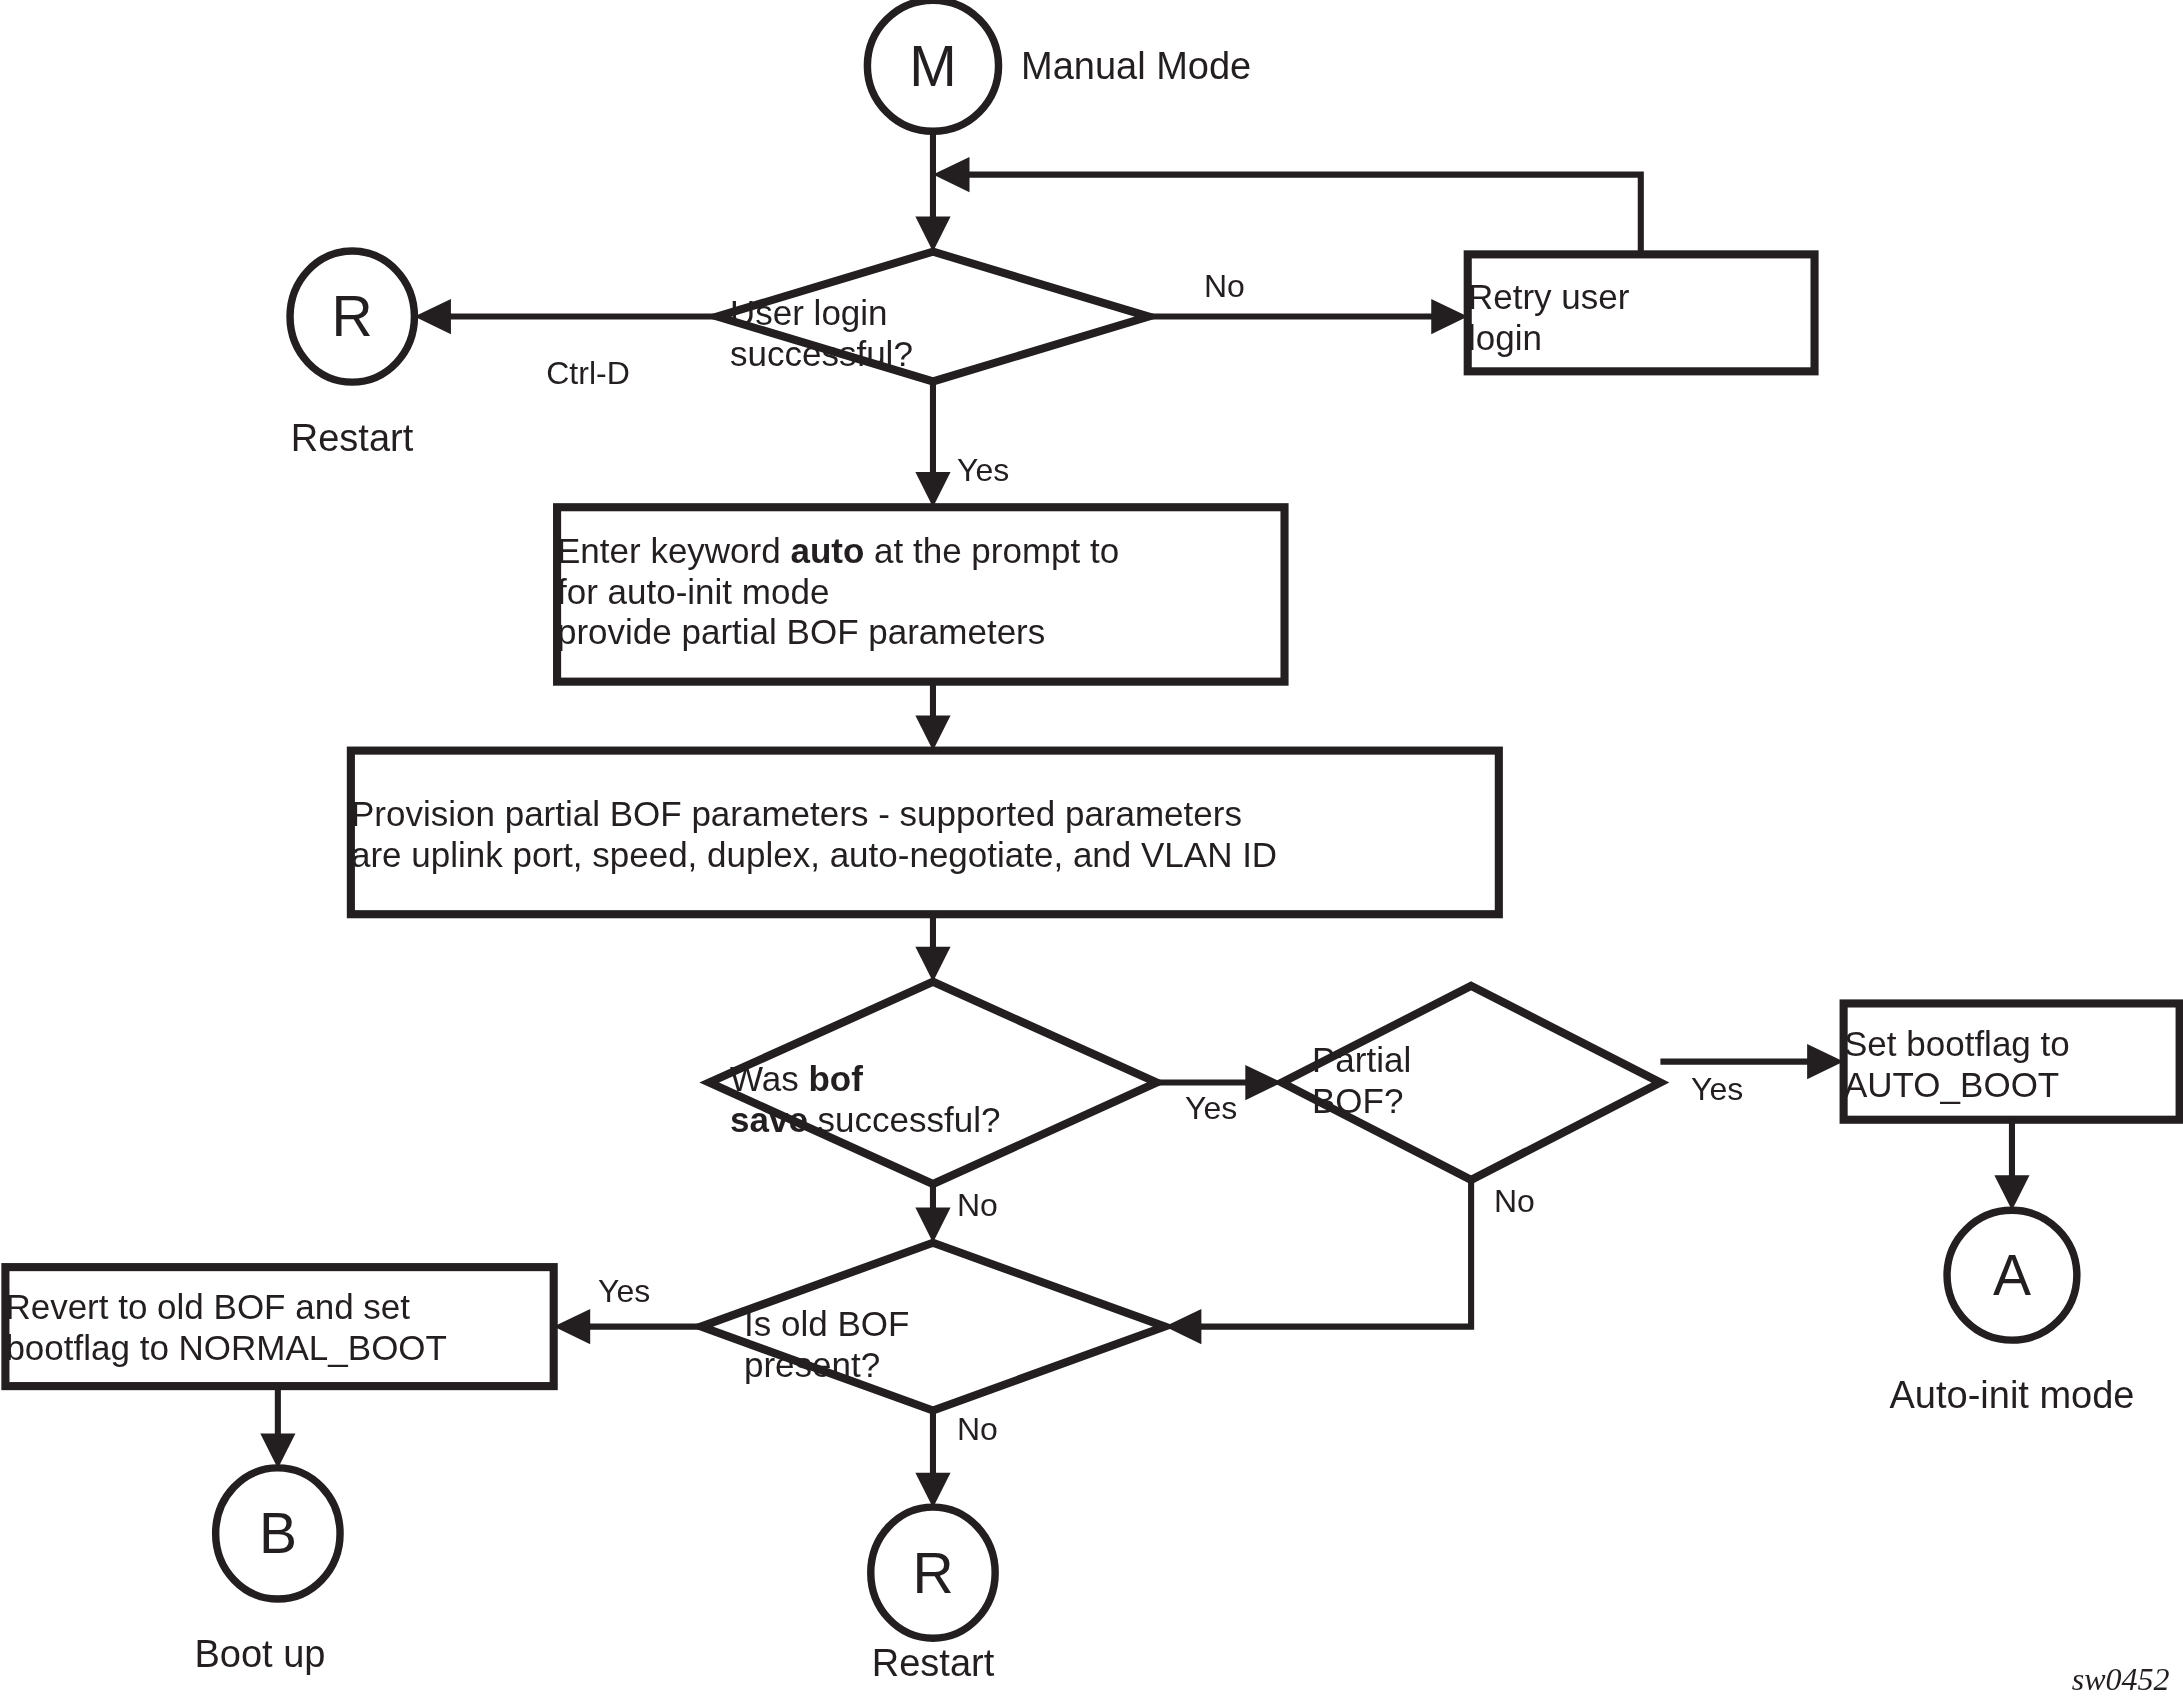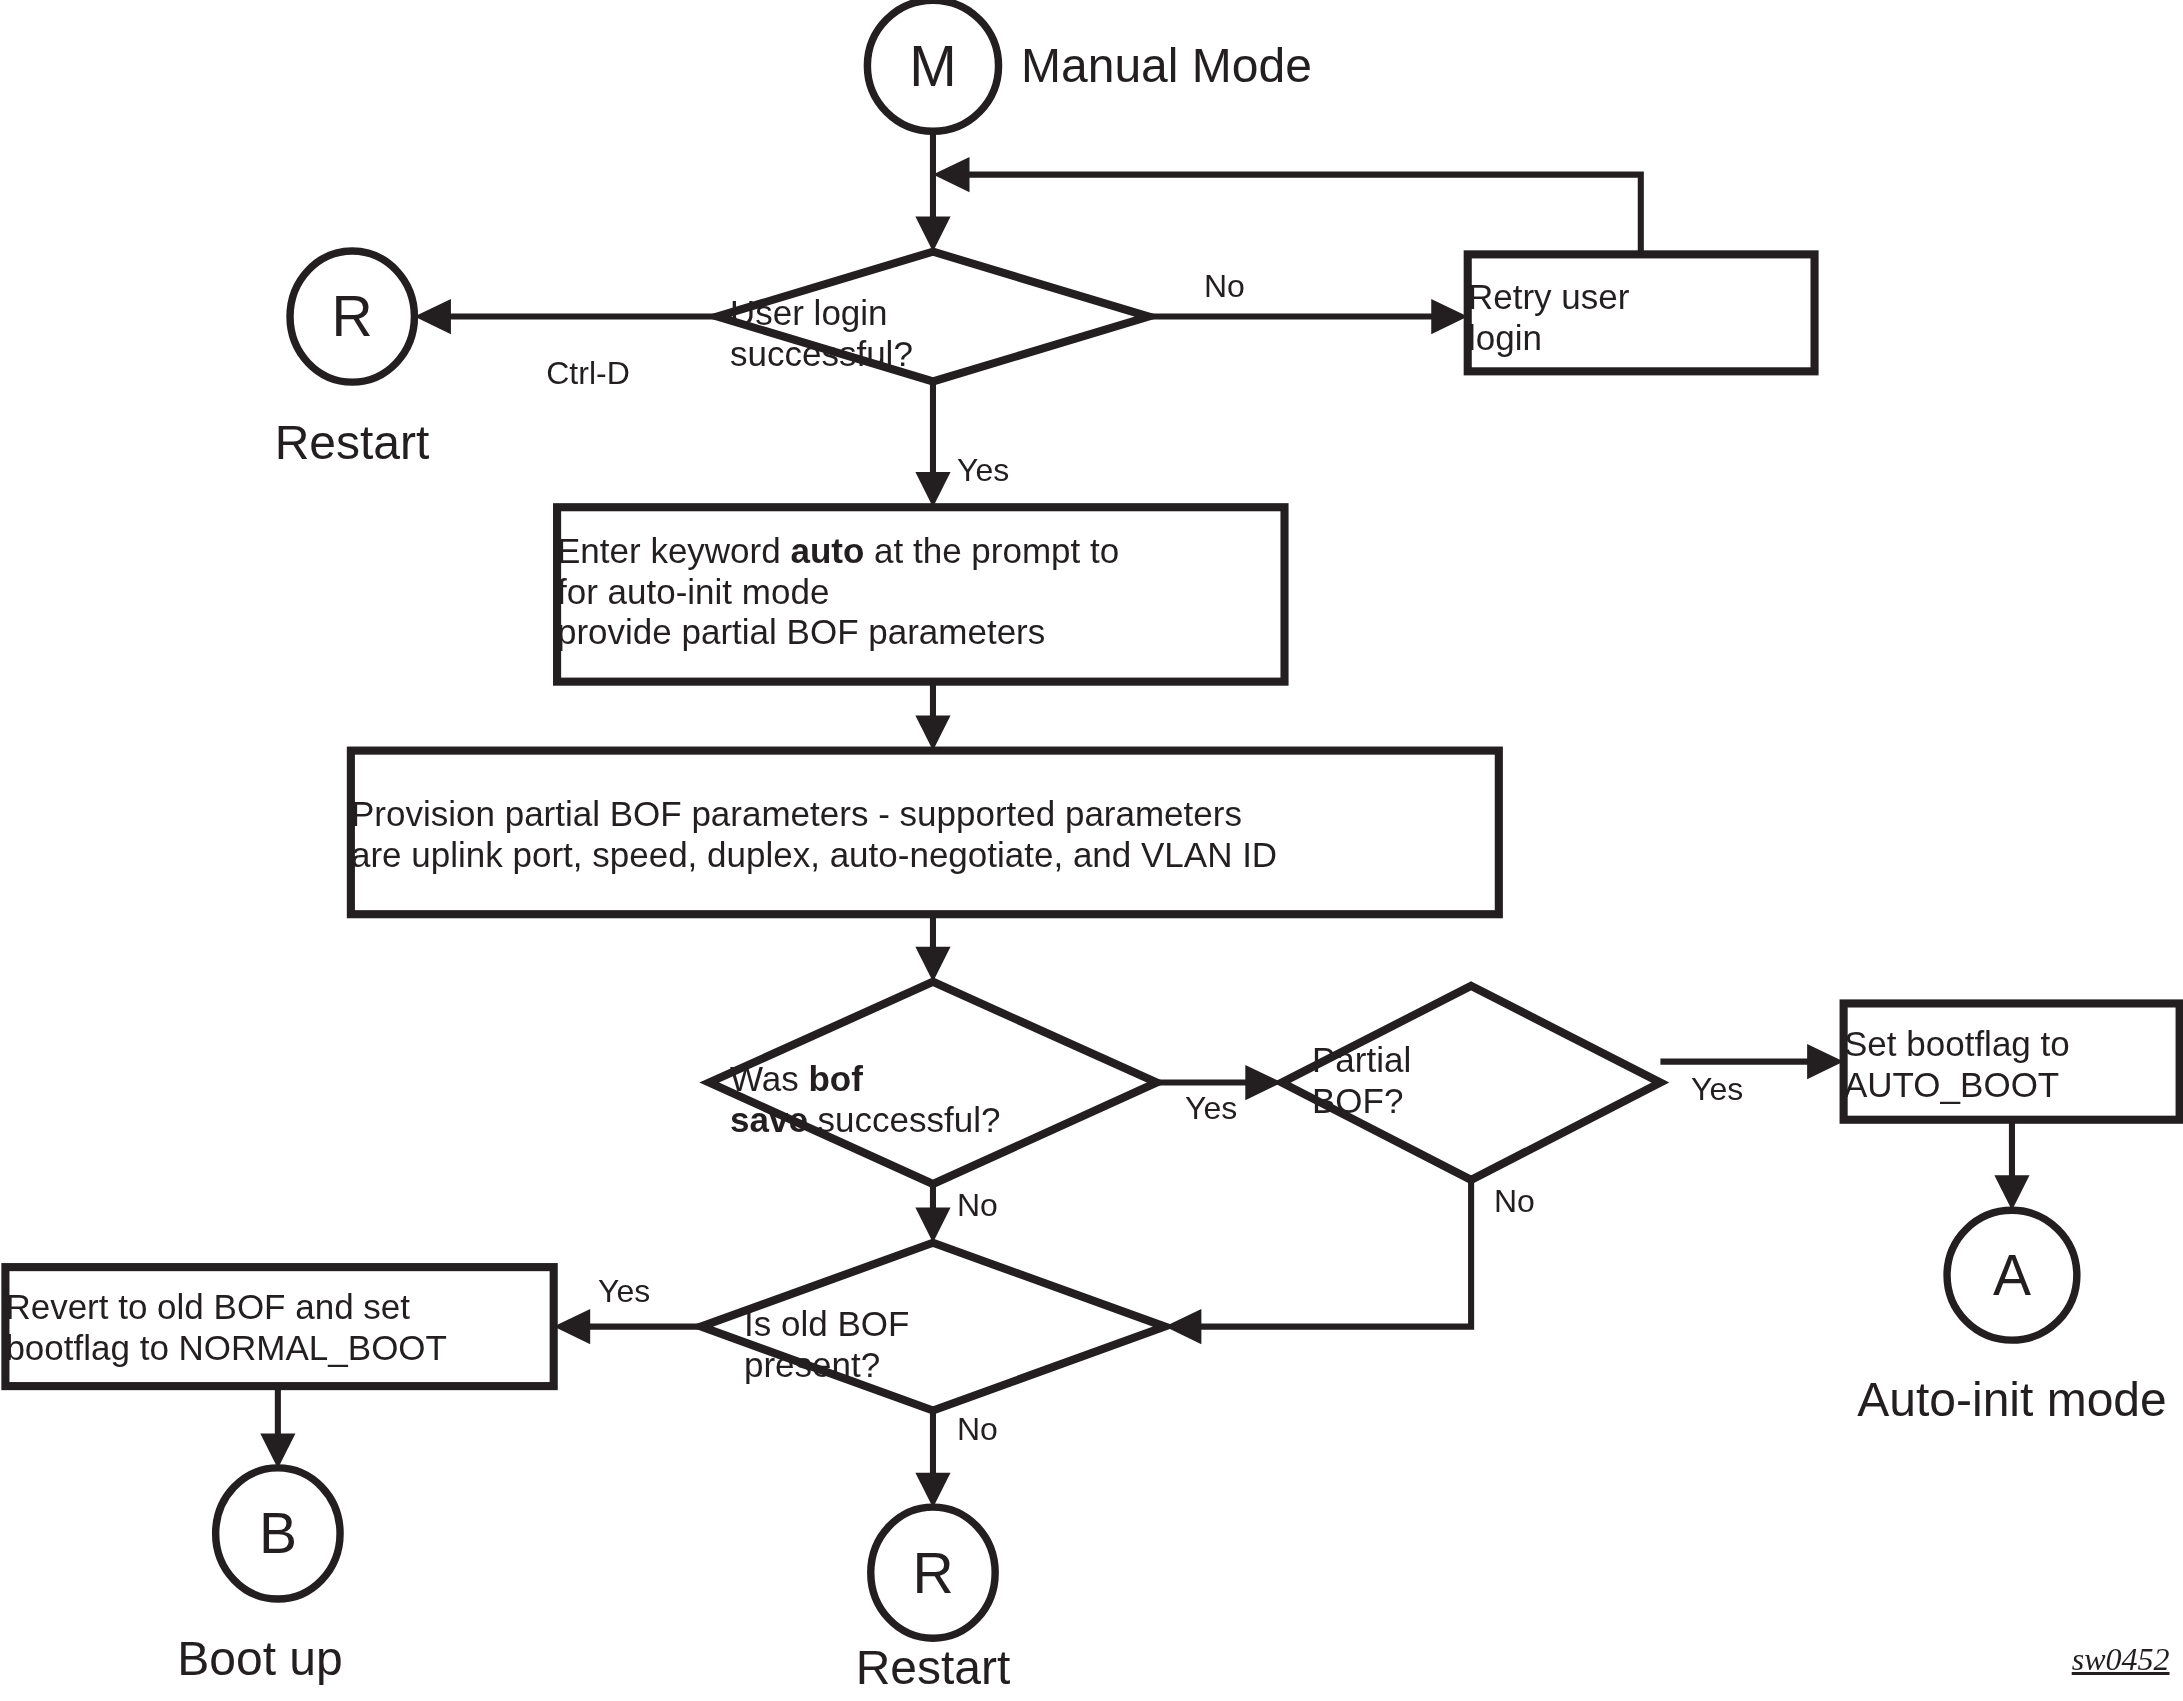--- a/index.html
+++ b/index.html
@@ -55,21 +55,21 @@
   }
   .txt-block {
     position: absolute;
     font-family: "Liberation Sans", sans-serif;
     color: #231f20;
     text-align: left;
     line-height: 1.16;
   }
   .f-edge    { font-size: 32px; }
   .f-node    { font-size: 35px; }
-  .f-big     { font-size: 48px; }
+  .f-big     { font-size: 38px; }
   .f-letter  { font-size: 57px; }
   .b         { font-weight: bold; }
   .watermark {
     position: absolute;
     font-family: "Liberation Serif", serif;
     font-style: italic;
     font-size: 32px;
     color: #231f20;
   }
 </style>
@@ -226,16 +226,16 @@
     <div>Revert to old BOF and set</div>
     <div>bootflag to NORMAL_BOOT</div>
   </div>
 
   <div class="lbl f-letter" style="left:278px; top:1533px; transform:translate(-50%,-50%);">B</div>
   <div class="lbl f-big" style="left:260px; top:1635px; transform:translate(-50%,0);">Boot up</div>
 
   <div class="lbl f-letter" style="left:933px; top:1573px; transform:translate(-50%,-50%);">R</div>
   <div class="lbl f-big" style="left:933px; top:1644px; transform:translate(-50%,0);">Restart</div>
 
-  <div class="watermark" style="right:13.5px; bottom:24px;text-decoration:underline;">sw0452</div>
+  <div class="watermark" style="right:13.5px; bottom:4px;">sw0452</div>
 
 </div>
 
 
 </body></html>

